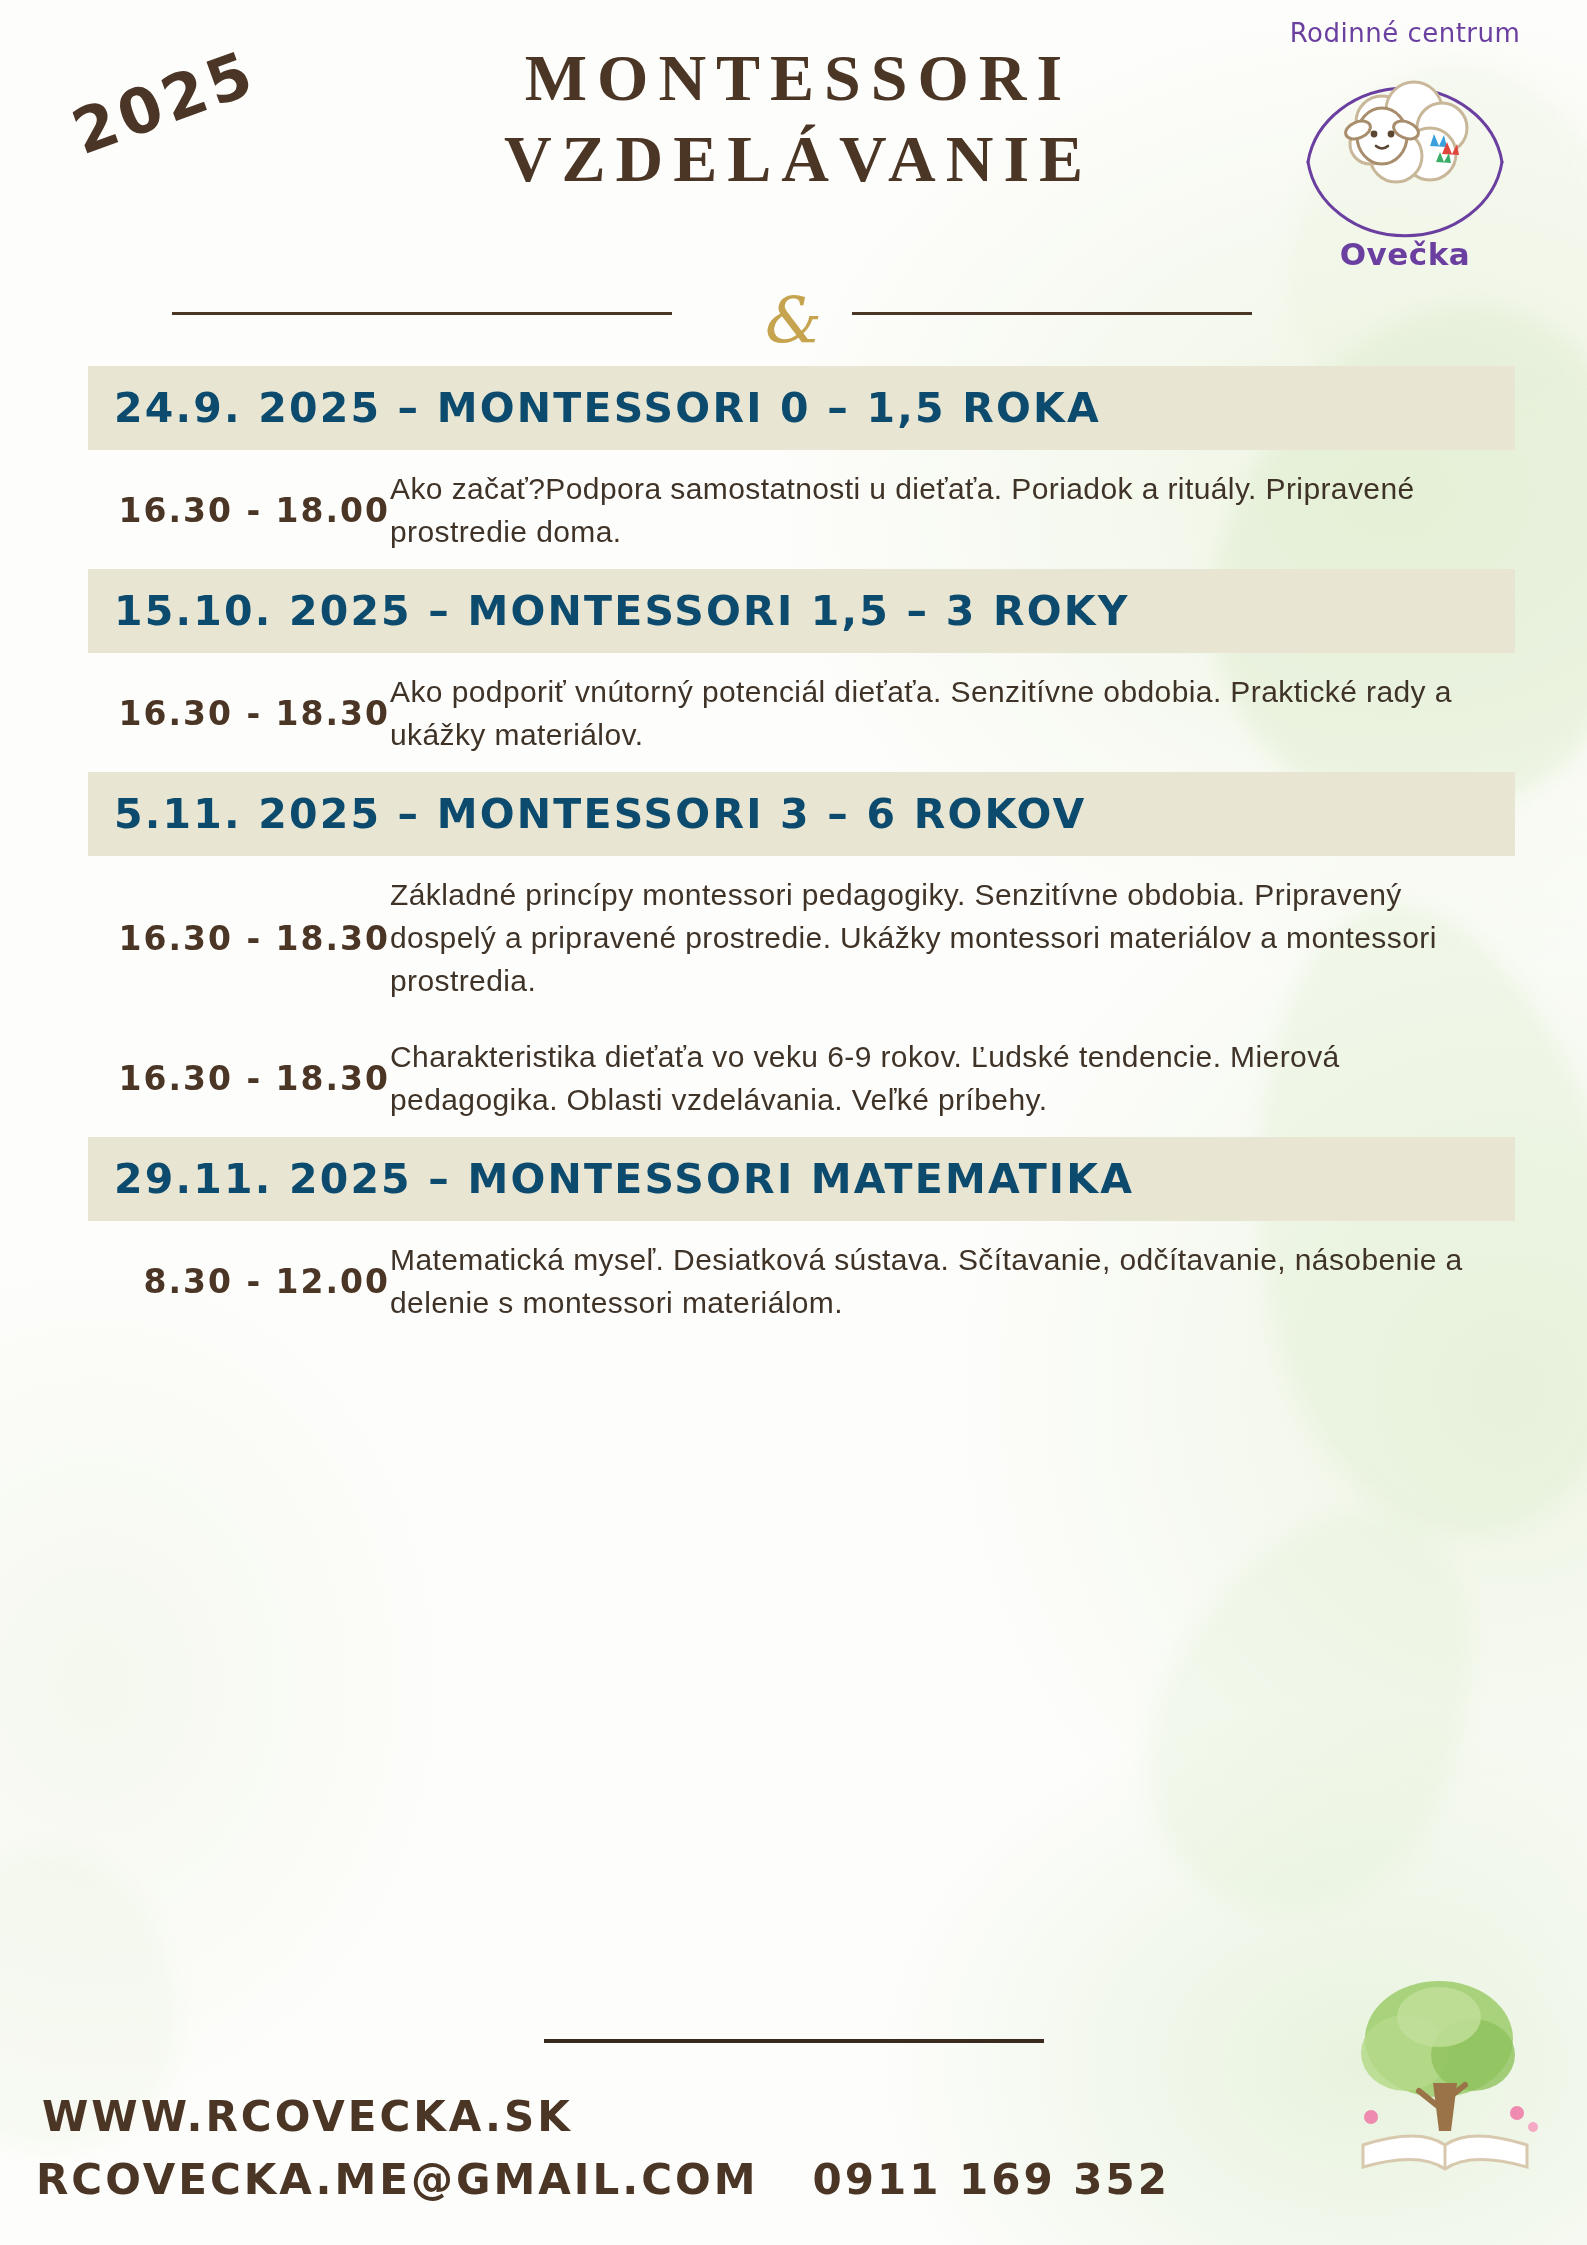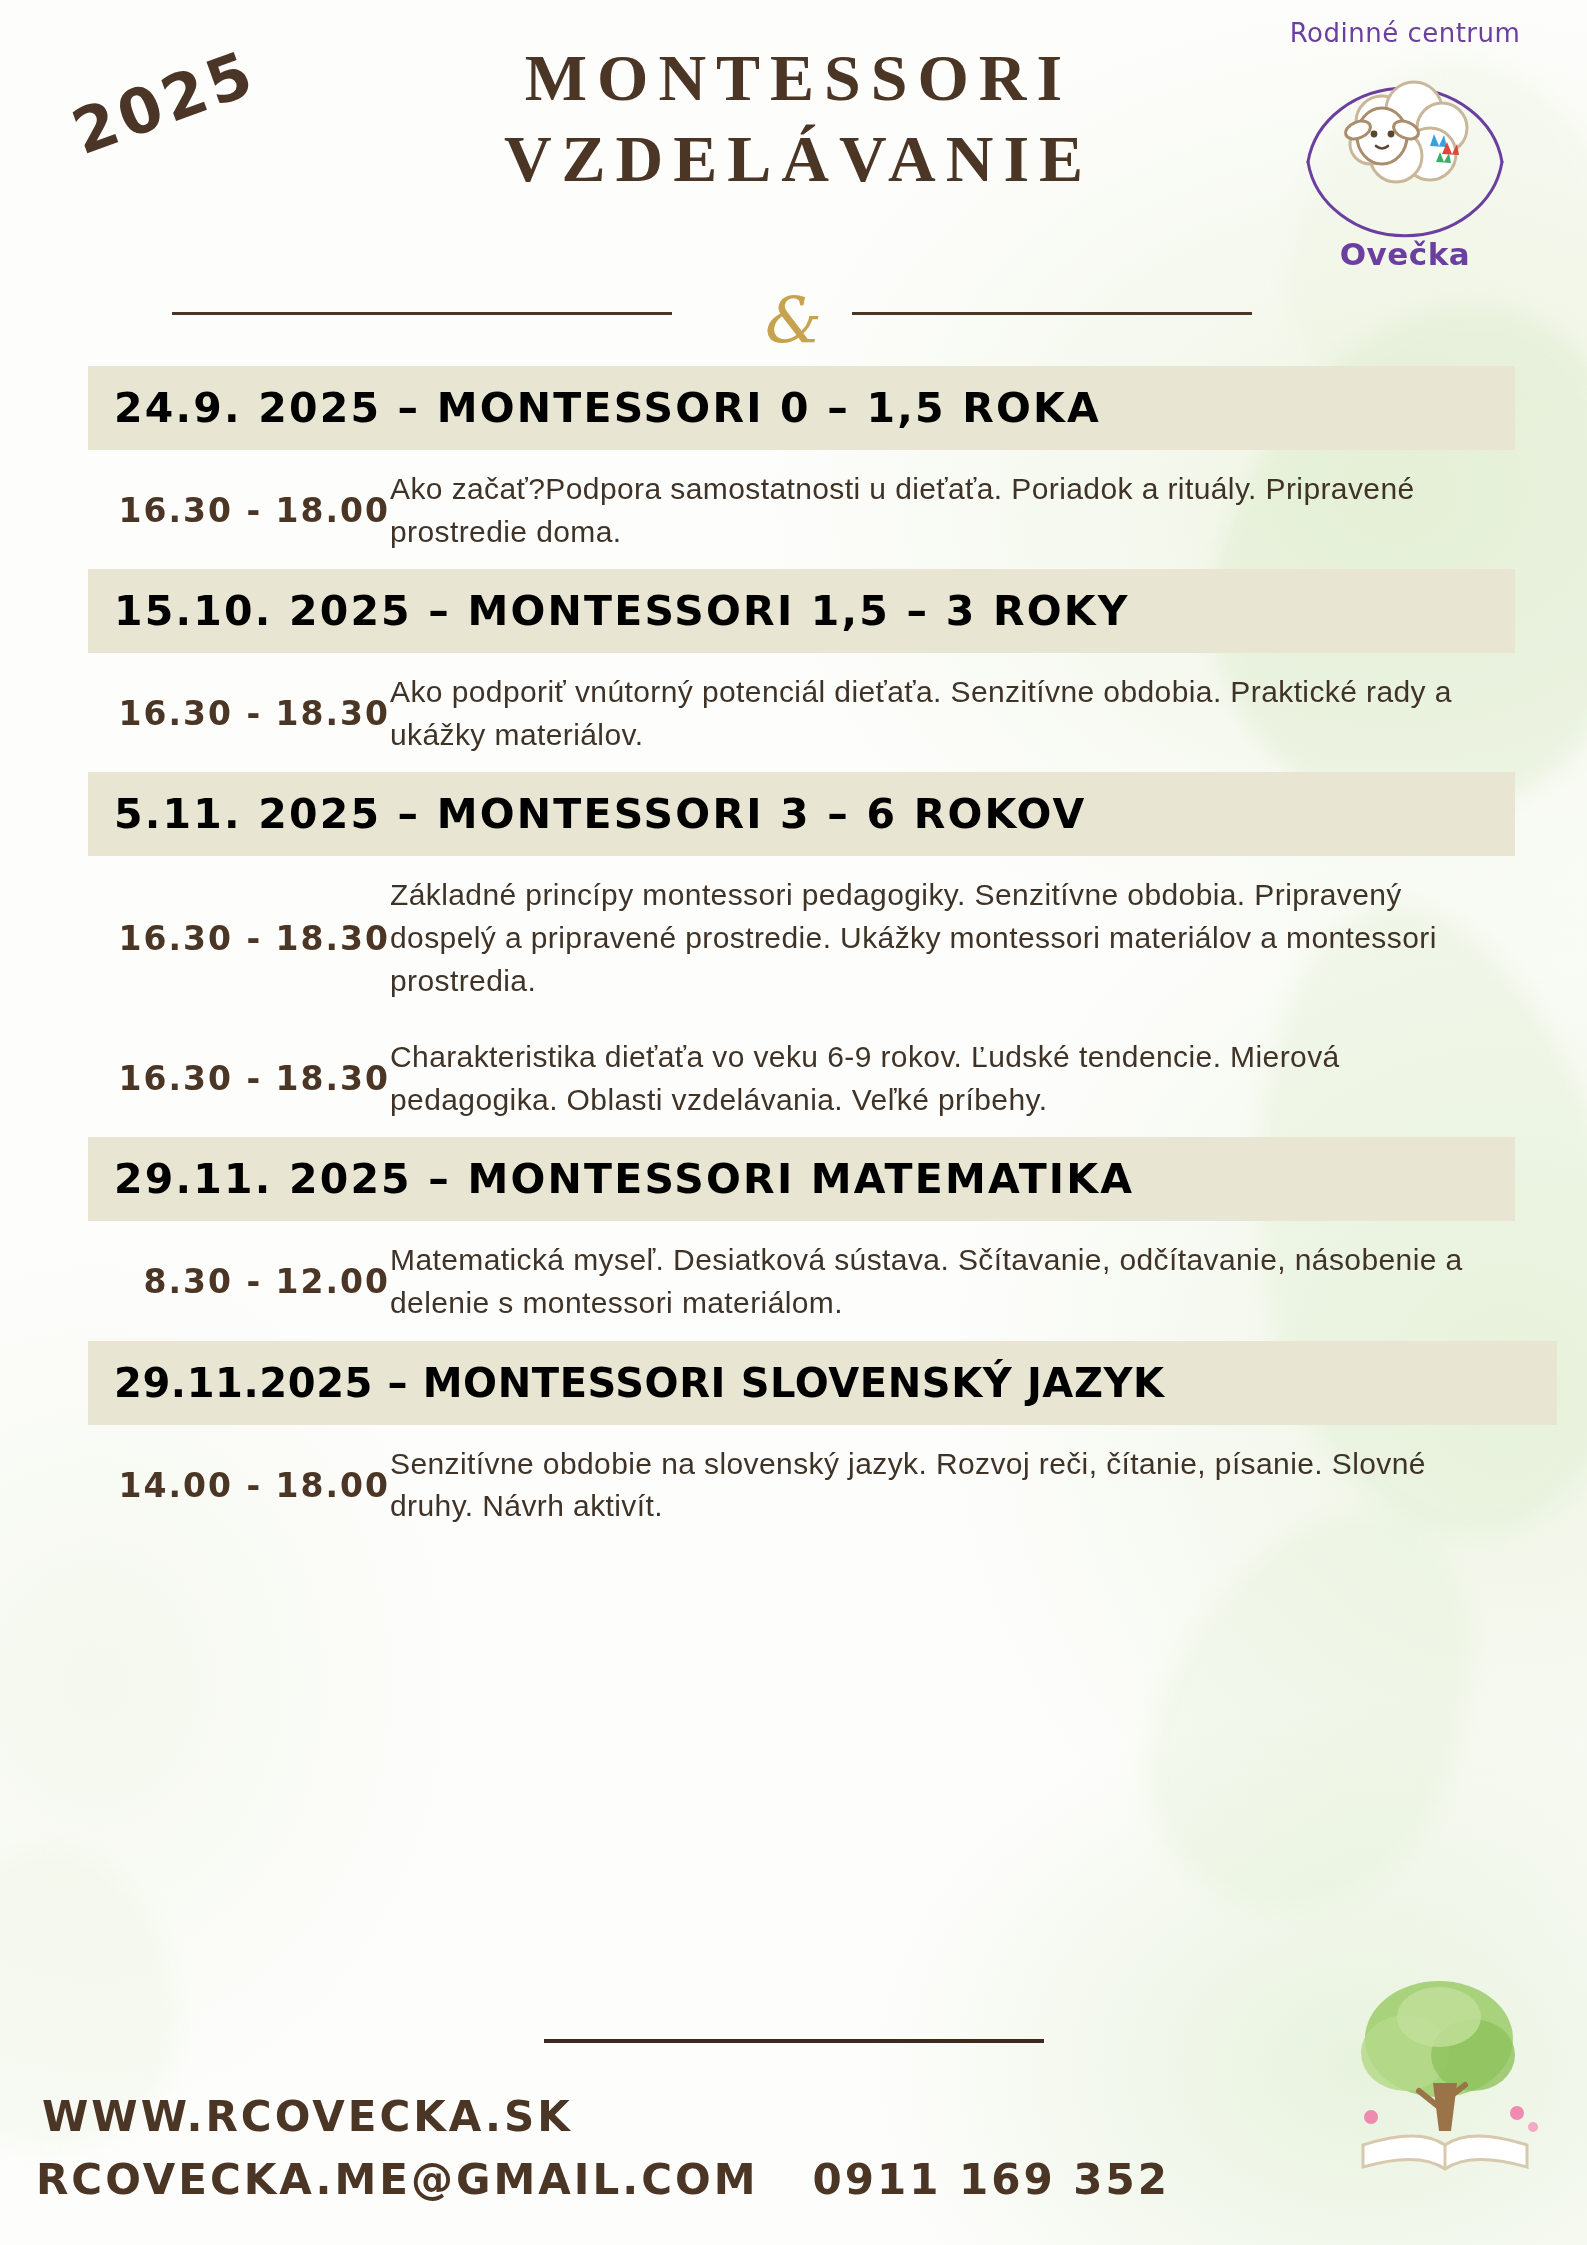--- a/index.html
+++ b/index.html
@@ -142,21 +142,21 @@
     align-items: center;
     margin: 0 72px 0 88px;
     padding-left: 26px;
   }
   .session-header.wide { margin-right: 30px; }
   .session-title {
     font-family: "DejaVu Sans", sans-serif;
     font-weight: bold;
     font-size: 41px;
     letter-spacing: 2.2px;
-    color: #000000;
+    color: #0c4a6e;
     white-space: nowrap;
   }
   .session-title.tight { letter-spacing: .6px; font-size: 40px; }
   .session-body {
     display: flex;
     align-items: center;
     padding: 18px 0 16px 0;
   }
   .session-time {
     width: 390px;
@@ -321,29 +321,20 @@
     <div class="session">
       <div class="session-header">
         <div class="session-title">29.11. 2025 – MONTESSORI MATEMATIKA</div>
       </div>
       <div class="session-body">
         <div class="session-time">8.30 - 12.00</div>
         <div class="session-desc">Matematická myseľ. Desiatková sústava. Sčítavanie, odčítavanie, násobenie a delenie s montessori materiálom.</div>
       </div>
     </div>
 
-    <div class="session">
-      <div class="session-header wide">
-        <div class="session-title tight">29.11.2025 – MONTESSORI SLOVENSKÝ JAZYK</div>
-      </div>
-      <div class="session-body">
-        <div class="session-time">14.00 - 18.00</div>
-        <div class="session-desc">Senzitívne obdobie na slovenský jazyk. Rozvoj reči, čítanie, písanie. Slovné druhy. Návrh aktivít.</div>
-      </div>
-    </div>
 
   </div>
 
   <div class="footer">
     <div class="footer-rule"></div>
     <div class="footer-line">WWW.RCOVECKA.SK</div>
     <div class="footer-row">
       <div class="footer-line">RCOVECKA.ME@GMAIL.COM</div>
       <div class="footer-line footer-phone">0911 169 352</div>
     </div>

